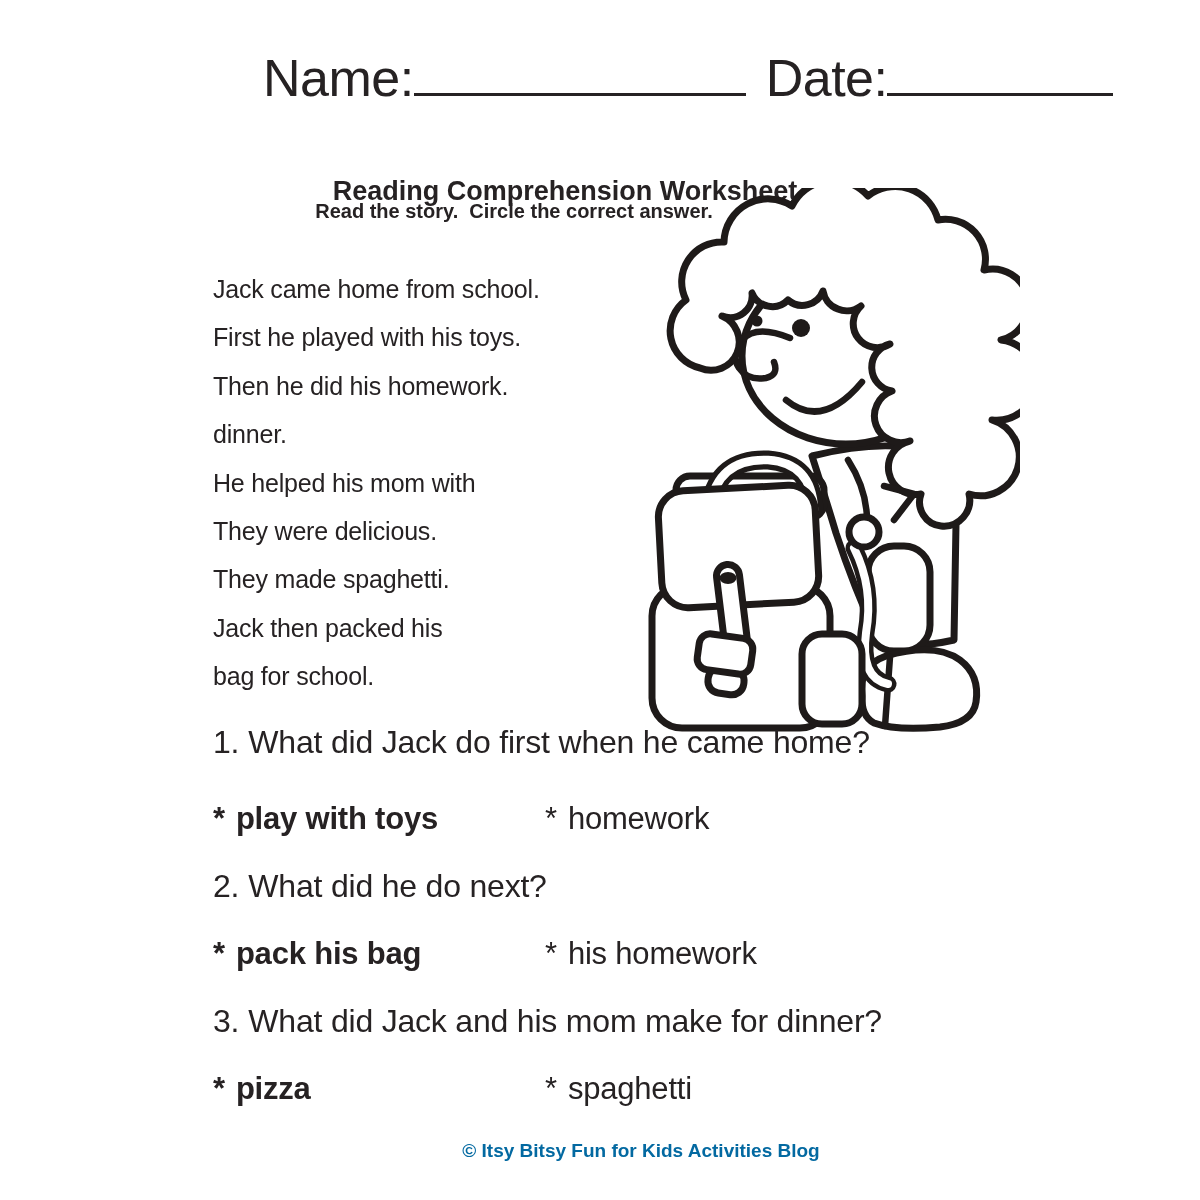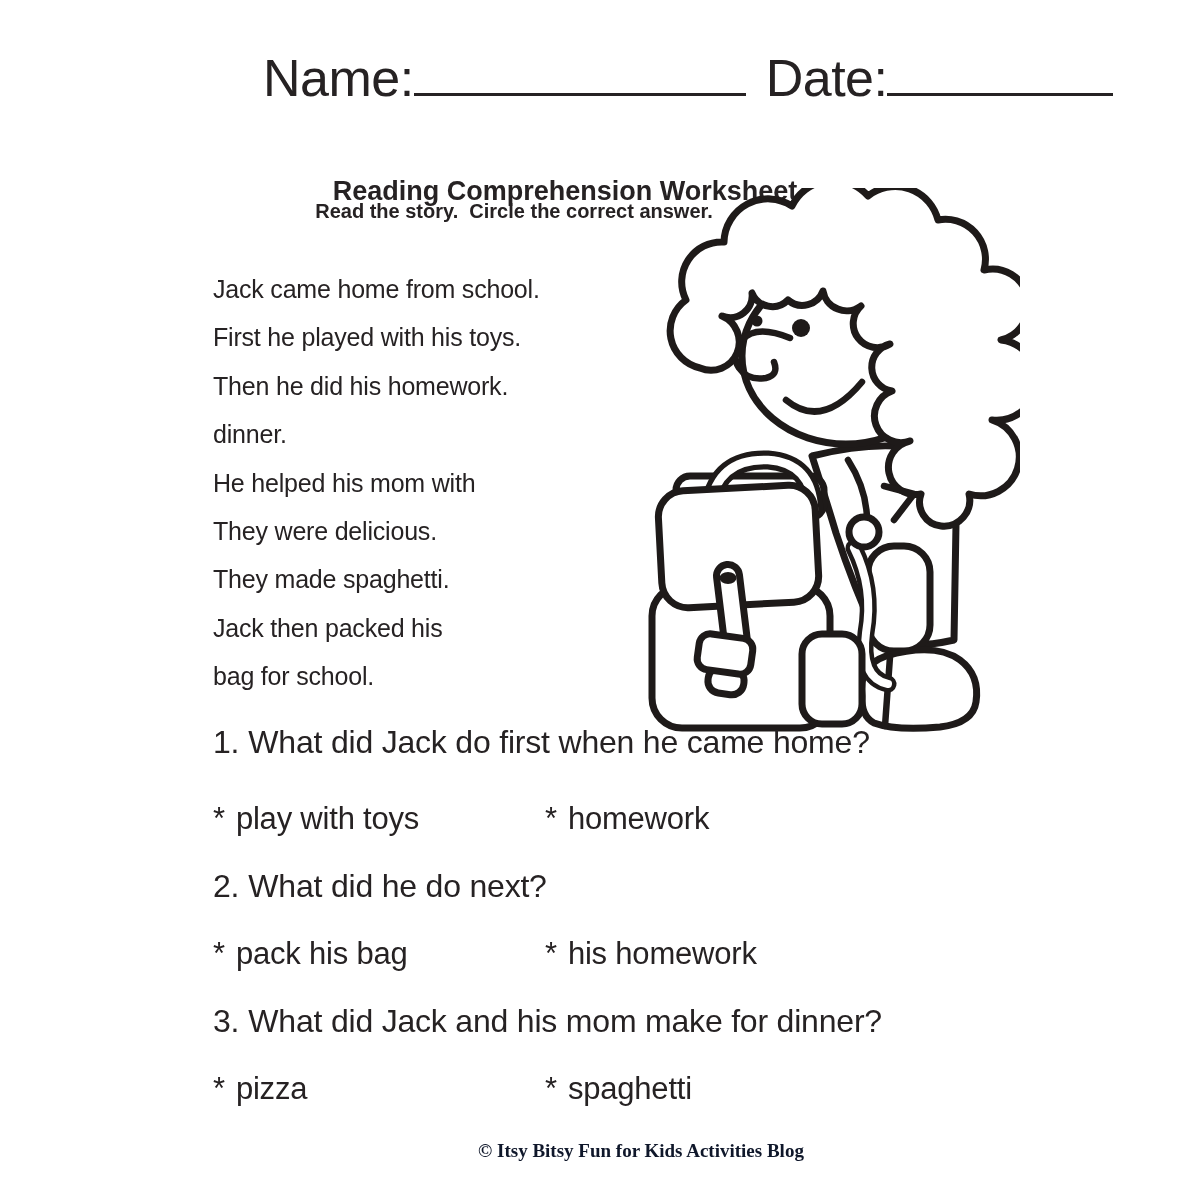--- a/index.html
+++ b/index.html
@@ -18,28 +18,28 @@
   .title{left:565px;top:176px;transform:translateX(-50%);font-size:27px;font-weight:700;white-space:nowrap;}
   .instructions{left:514px;top:200px;transform:translateX(-50%);font-size:20px;font-weight:600;white-space:pre;}
   
   .story{left:213px;top:265px;font-size:25px;line-height:48.4px;letter-spacing:-0.2px;}
   
   .qrow{left:213px;font-size:32px;white-space:nowrap;letter-spacing:-0.2px;}
   .q1{top:716px;margin-top:8px;} .q2{top:868px;} .q3{top:1003px;text-align:right;}
   .orow{left:213px;font-size:31px;width:760px;letter-spacing:-0.2px;}
   .o1{top:801px;} .o2{top:936px;} .o3{top:1071px;}
   .opt{position:absolute;top:0;white-space:nowrap;}
-  .opt-a{left:0;}
+  .opt-a{left:0;font-weight:bold;}
   .opt-b{left:332px;}
   .bullet{margin-right:11px;}
   .qnum{margin-right:9px;}
   
   .footer{left:641px;top:1140px;transform:translateX(-50%);
-    font-family:Liberation Serif, serif;font-size:19px;font-weight:700;
-    color:#0f172a;white-space:nowrap;}
+    font-family:Liberation Sans, sans-serif;font-size:19px;font-weight:700;
+    color:#0369a1;white-space:nowrap;}
   
   .illustration{left:640px;top:188px;width:380px;height:557px;}
   .ink-stroke{fill:#ffffff;stroke:#1e1a19;stroke-width:7;stroke-linejoin:round;}
   .thin-stroke{fill:none;stroke:#1e1a19;stroke-width:6.5;stroke-linecap:round;stroke-linejoin:round;}
 </style>
 </head>
 <body>
 
 <div class="abs namedate">
   <span>Name:</span><span class="blank-line blank-name"></span><span class="date-label">Date:</span><span class="blank-line blank-date"></span>

